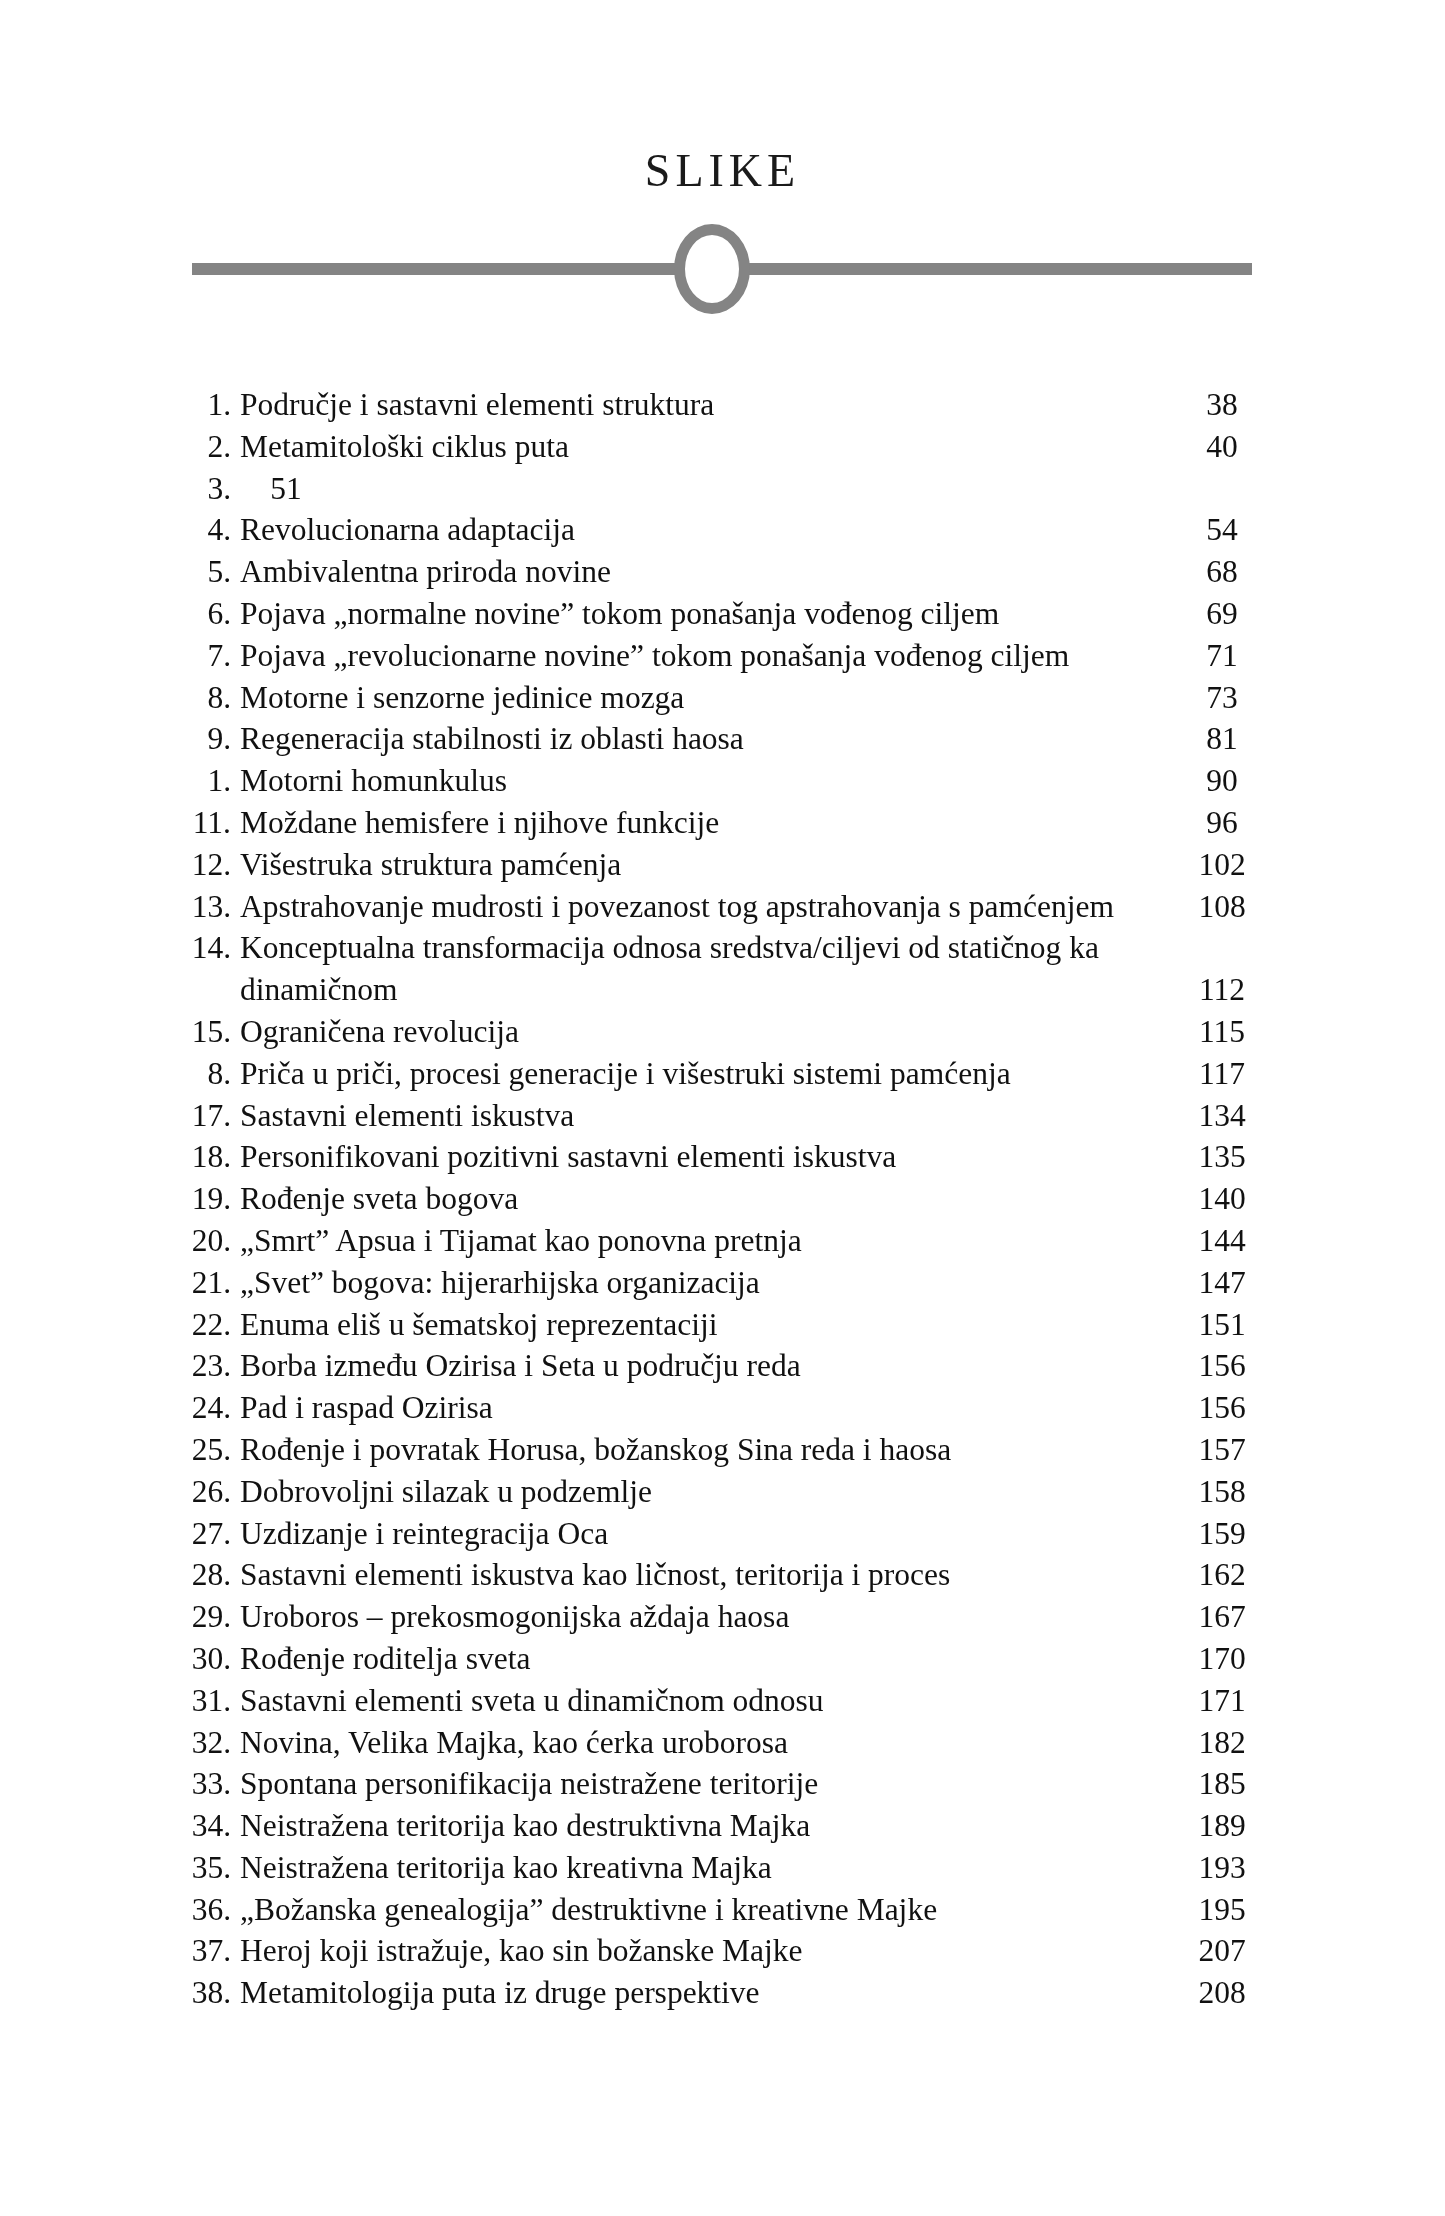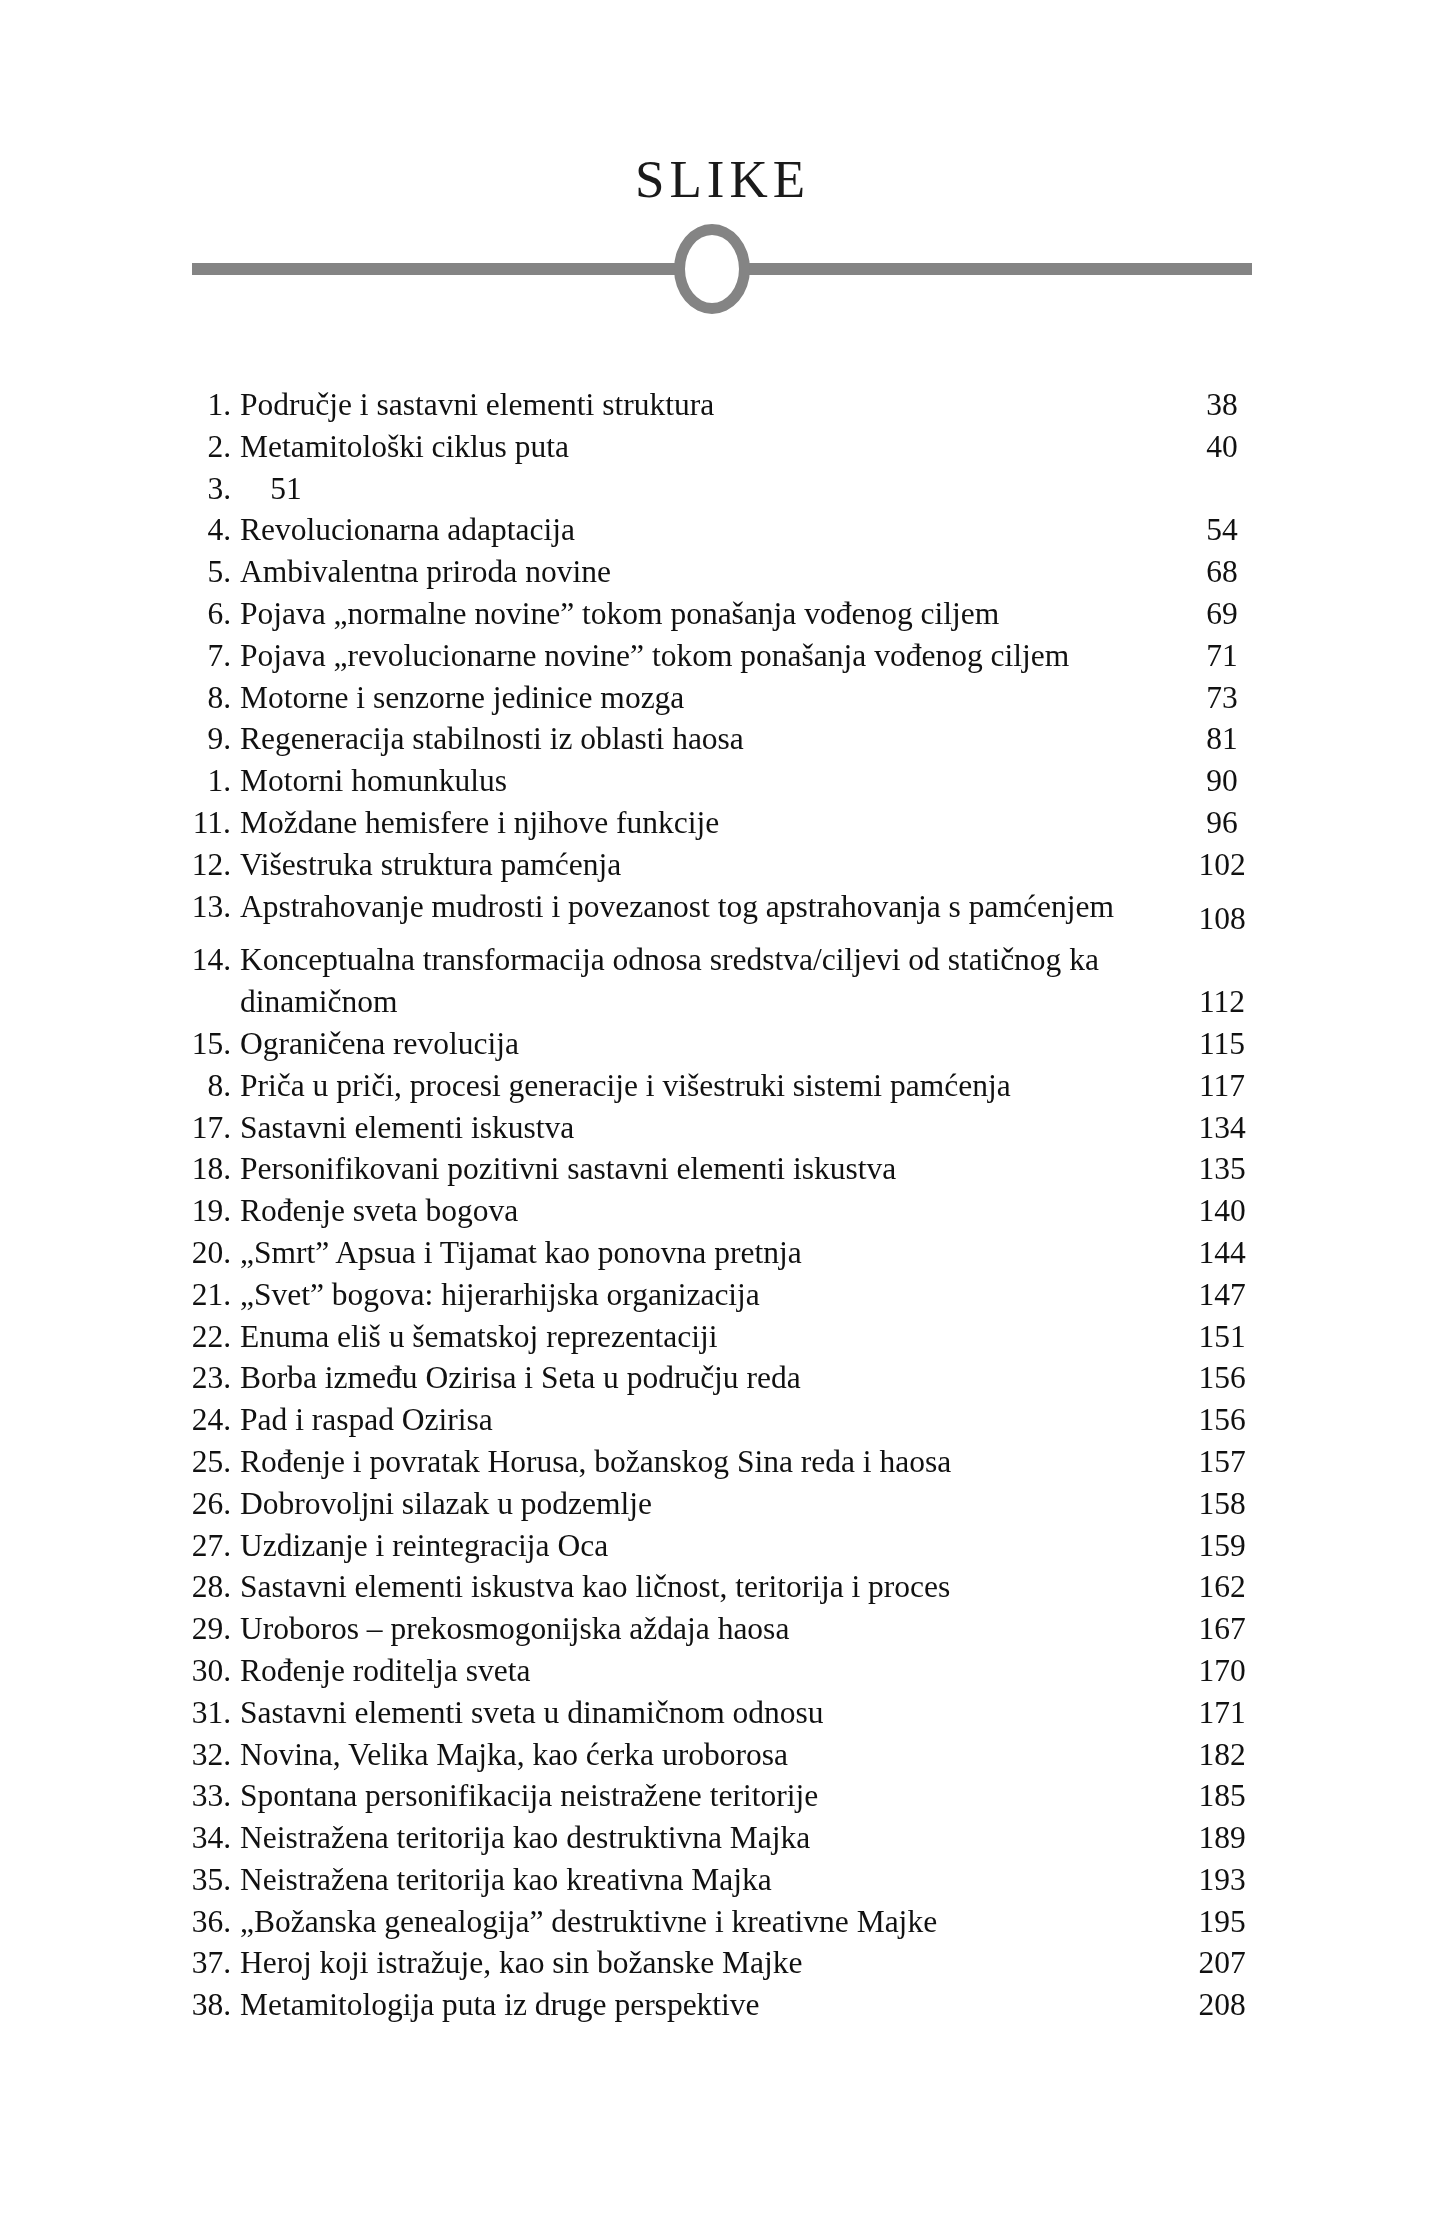--- a/index.html
+++ b/index.html
@@ -24,21 +24,21 @@
   }
 
   
   .page-title {
     position: absolute;
     top: 117px;
     left: 0;
     width: 1445px;
     text-align: center;
     font-family: "Liberation Serif", "DejaVu Serif", serif;
-    font-size: 53px;
+    font-size: 46px;
     font-weight: 400;
     letter-spacing: 5px;
     color: #1a1a1a;
     line-height: 1;
   }
 
   
   .divider {
     position: absolute;
     top: 214px;
@@ -101,21 +101,20 @@
   .fig-page {
     flex: 0 0 auto;
     width: 92px;
     text-align: center;
     white-space: nowrap;
   }
 
   
   .fig-row.wrap .fig-page {
     align-self: flex-end;
-    margin-top: 12px;
   }
 </style>
 </head>
 <body>
 
 <div class="page">
 
   <h1 class="page-title">SLIKE</h1>
 
   <div class="divider">

